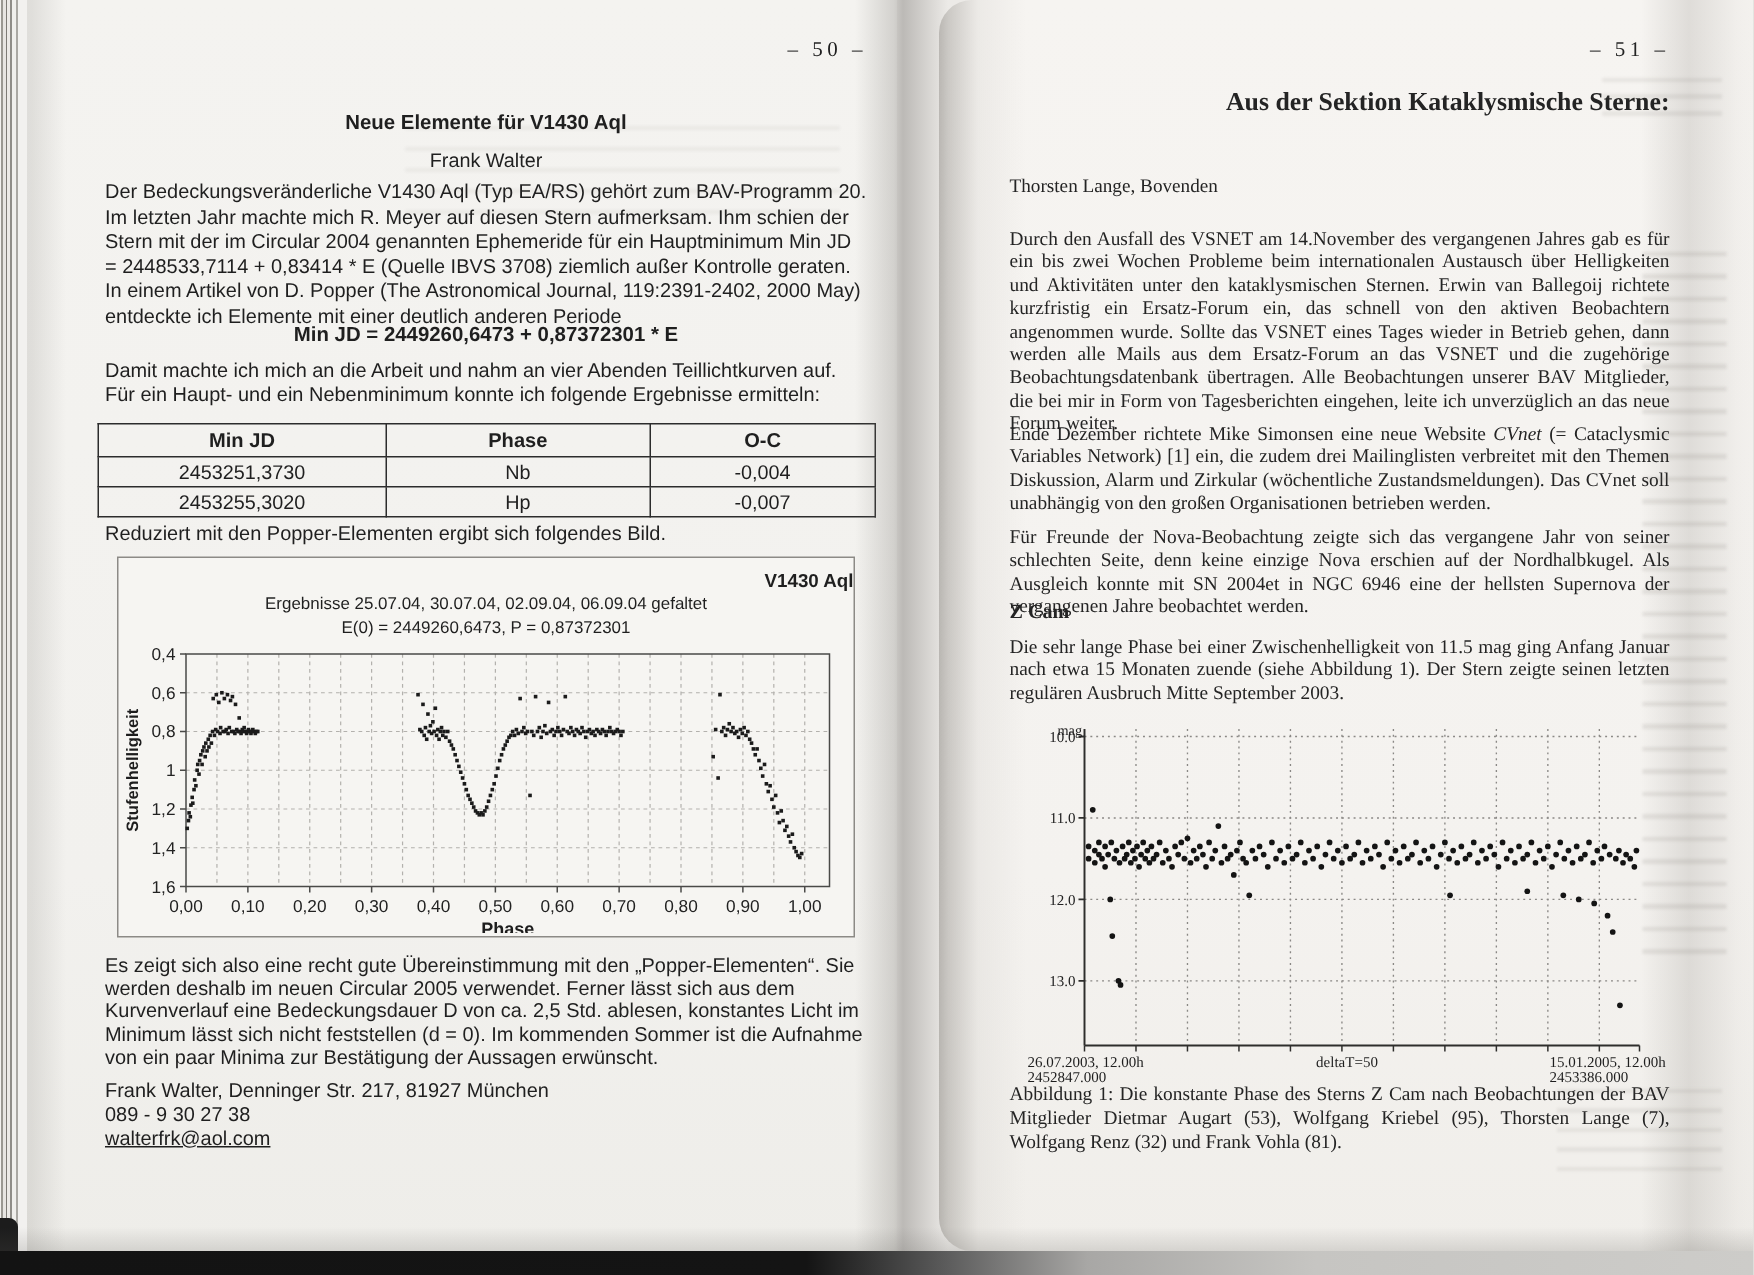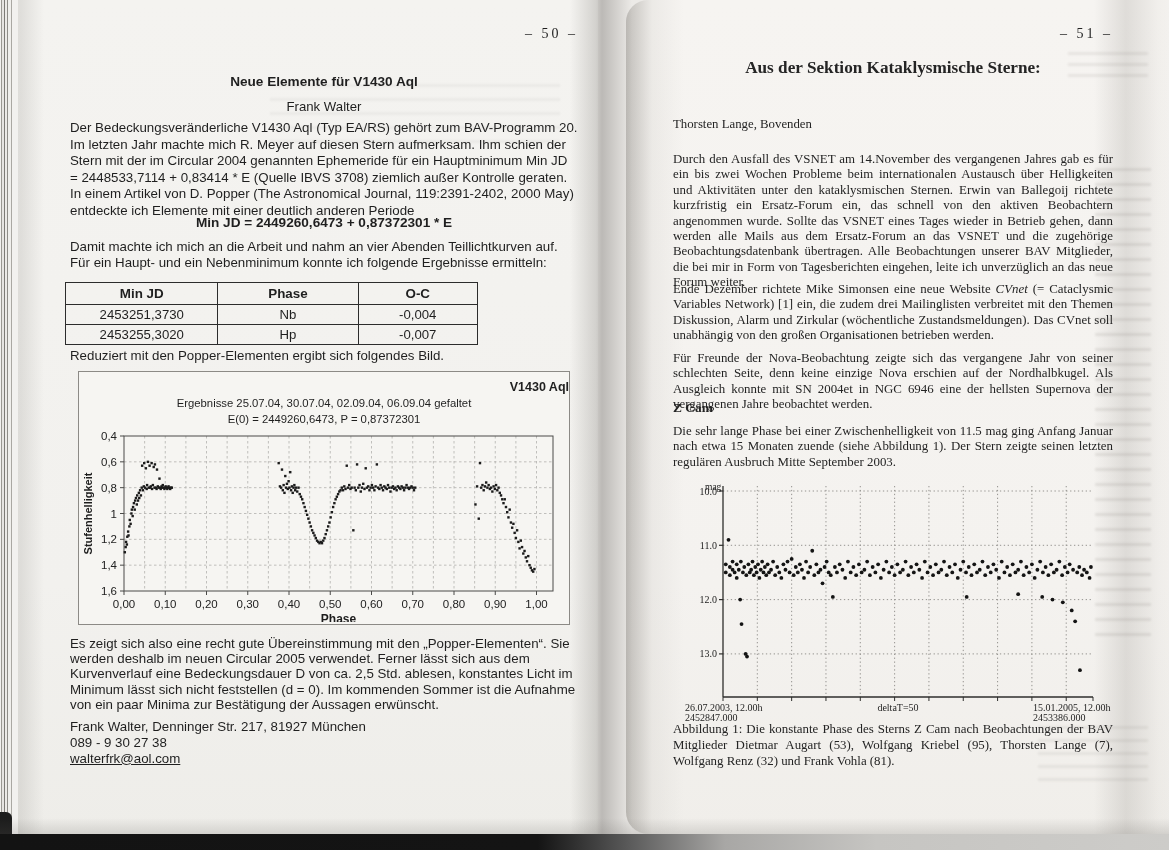--- a/index.html
+++ b/index.html
@@ -53,39 +53,39 @@
   #pl-author{top:99px;text-align:center;font-size:13.2px;}
   #pl-para1{top:120px;font-size:13.3px;line-height:16.6px;}
   #pl-formula{top:215px;text-align:center;font-weight:bold;font-size:13.6px;}
   #pl-para2{top:239px;font-size:13.3px;line-height:16.3px;}
   #pl-para3{top:348px;font-size:13.3px;}
   #pl-para4{top:636px;font-size:13.3px;line-height:15.2px;}
   #pl-contact{top:719px;font-size:13.3px;line-height:15.8px;}
   #pl-contact .email{text-decoration:underline;}
 
   
-  #pl-table{position:absolute;left:47px;top:282px;width:413px;border-collapse:collapse;
+  #pl-table{position:absolute;left:47px;top:282px;width:519px;border-collapse:collapse;
     font-size:13.2px;padding-left:26px;}
   #pl-table th,#pl-table td{border:1.4px solid #2c2c2c;text-align:center;padding:0;}
   #pl-table th{height:21px;font-size:13.4px;}
   #pl-table td{height:19px;margin-top:40px;}
   #pl-table .c1{width:37%;} #pl-table .c2{width:34%;} #pl-table .c3{width:29%;margin-top:12px;}
 
   
   #chartbox1{position:absolute;left:60px;top:371px;width:490px;height:252px;
     border:1px solid #8c8a86;background:#f6f5f2;}
   #c1-title{position:absolute;top:8px;left:0;width:100%;text-align:right;
     font-weight:bold;font-size:12.5px;}
   #c1-sub1,#c1-sub2{position:absolute;left:0;width:100%;text-align:center;font-size:11.3px;}
   #c1-sub1{top:25px;} #c1-sub2{top:41px;}
   #c1-svg{position:absolute;left:0;top:0;}
 
   
   #page-right .blk{position:absolute;left:47px;width:440px;}
-  #pr-title{top:56px;text-align:center;font-weight:bold;font-size:17.2px;line-height:24px;
+  #pr-title{top:56px;text-align:right;font-weight:bold;font-size:17.2px;line-height:24px;
     left:27px;width:480px;}
   #pr-author{top:117px;text-align:left;font-size:12.8px;}
   .pr-body{font-size:12.9px;line-height:15.4px;text-align:justify;}
   #pr-p1{top:152px;} #pr-p2{top:282px;} #pr-p3{top:351px;}
   #pr-zcam{top:400px;font-weight:bold;font-size:13.4px;}
   #pr-p4{top:424px;}
   #pr-caption{top:721px;font-size:12.9px;line-height:16px;text-align:justify;}
   #c2-wrap{position:absolute;left:57px;top:480px;width:470px;height:242px;}
 
   svg text{font-family:"Liberation Sans",sans-serif;}

